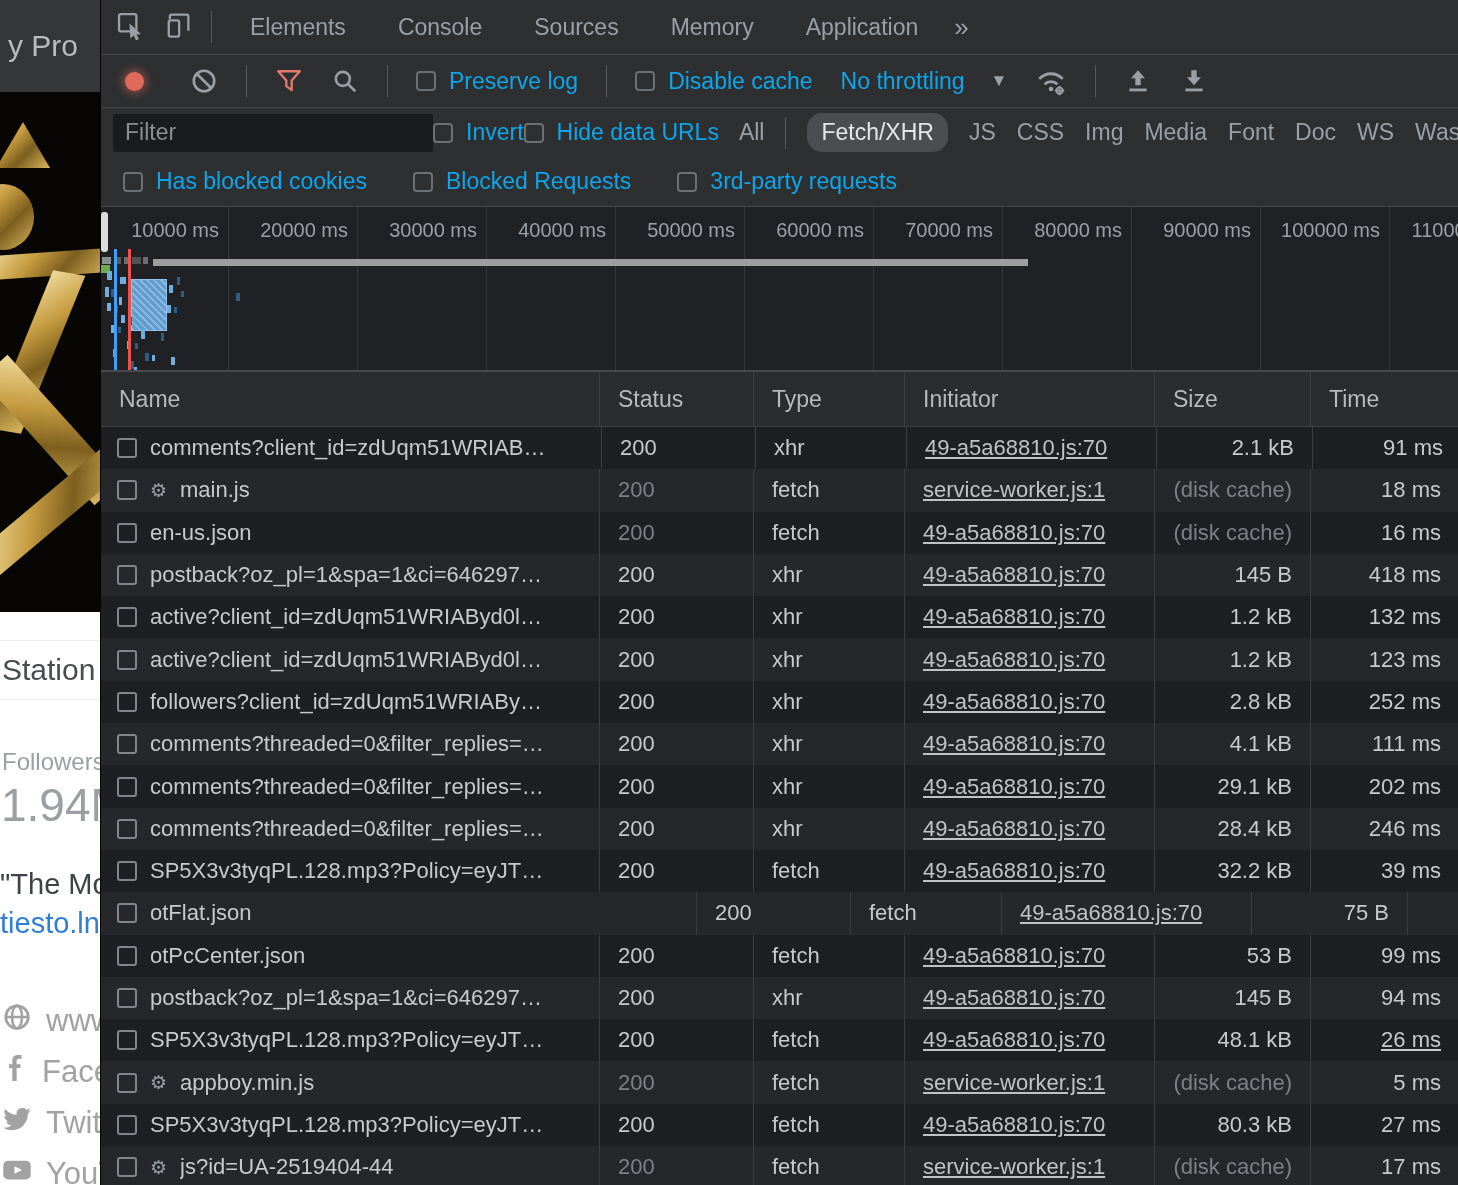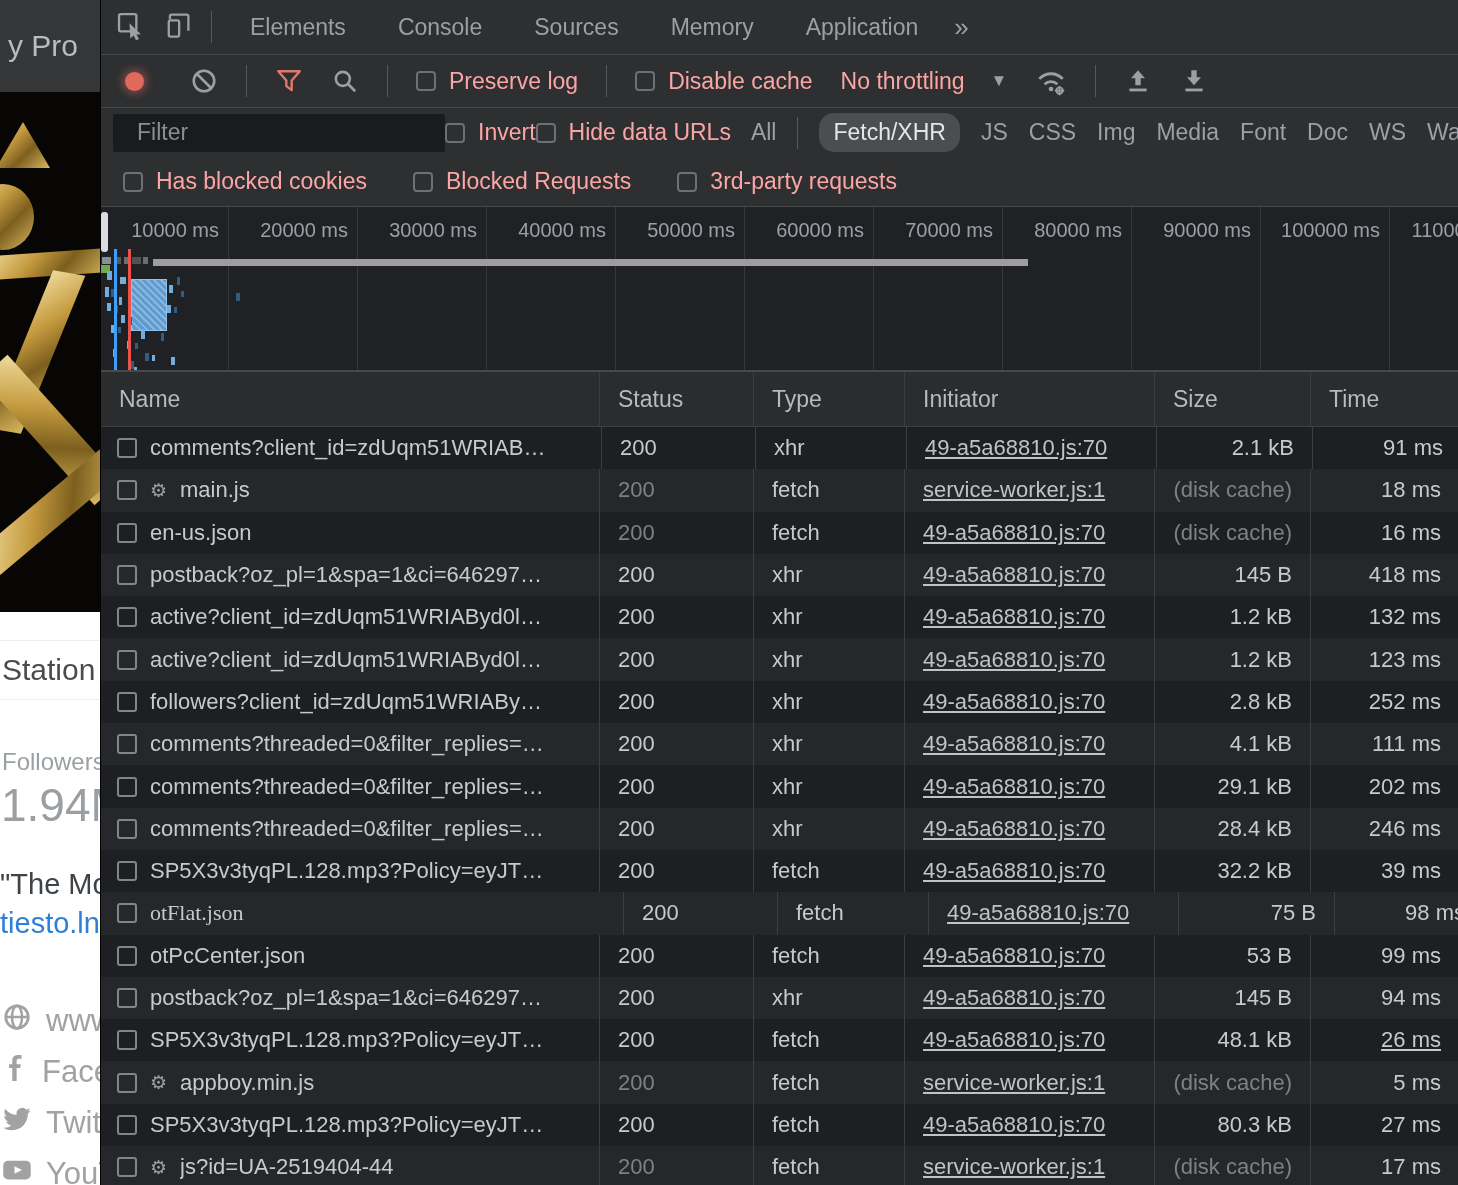--- a/index.html
+++ b/index.html
@@ -33,25 +33,25 @@
   .tabbar-icons{display:flex;align-items:center;padding:0 12px 0 14px;gap:18px;}
   .vsep{width:1px;height:32px;background:#56585a;align-self:center;flex:none;}
   .tab{display:flex;align-items:center;padding:0 26px;font-size:23px;color:#9aa0a6;white-space:nowrap;}
   .tab.active{background:#000;color:#fff;}
   .more-tabs{display:flex;align-items:center;font-size:26px;color:#9aa0a6;padding:0 10px;}
   .toolbar{height:52px;background:#2d2f31;display:flex;align-items:center;border-bottom:1px solid #47494b;padding-left:24px;}
   .record-dot{width:19px;height:19px;border-radius:50%;background:#e0695c;box-shadow:0 0 9px 3px rgba(224,105,92,.45);flex:none;}
   .tb-gap{width:28px;flex:none;}
   .tb-gap-s{width:18px;flex:none;}
   .cb{width:20px;height:20px;border:2px solid #6b7075;border-radius:4px;background:#2d2f31;flex:none;box-sizing:border-box;}
-  .tb-label{font-size:23px;color:#fca5a5;margin-left:13px;white-space:nowrap;}
+  .tb-label{font-size:23px;color:#0ea5e9;margin-left:13px;white-space:nowrap;}
   .caret{font-size:17px;color:#9aa0a6;margin-left:26px;}
   .filter-row{height:49px;background:#2d2f31;display:flex;align-items:center;white-space:nowrap;overflow:hidden;}
   .filter-row.second{border-bottom:1px solid #47494b;padding-left:22px;}
-  .filter-input{width:306px;height:36px;margin-left:12px;background:#1a1b1d;border:none;border-radius:2px;color:#8a8e92;font-size:23px;padding-left:24px;font-family:inherit;outline:none;flex:none;}
+  .filter-input{width:306px;height:36px;margin-left:12px;background:#1a1b1d;border:none;border-radius:2px;color:#8a8e92;font-size:23px;padding-left:12px;font-family:inherit;outline:none;flex:none;}
   .filter-input::placeholder{color:#8a8e92;}
   .chips{display:flex;align-items:center;gap:21px;margin-left:20px;}
   .chip{font-size:23px;color:#9aa0a6;}
   .chip.sel{background:#4b4d50;color:#e4e6e8;border-radius:15px;padding:6px 14px;}
   .adv-group{display:flex;align-items:center;margin-right:46px;}
   
   .overview{position:relative;height:163px;background:#202124;border-bottom:2px solid #47494b;overflow:hidden;}
   .gridline{position:absolute;top:0;bottom:0;width:1px;background:#35373a;}
   .ruler-label{position:absolute;top:12px;font-size:20px;color:#9aa0a6;white-space:nowrap;}
   .handle{position:absolute;left:0;top:5px;width:7px;height:40px;background:#dadce0;border-radius:3px;}
@@ -473,21 +473,21 @@
         </div>
         <div class="cell c-status" style="width: 154px;">200</div>
         <div class="cell c-type" style="width: 151px;">fetch</div>
         <div class="cell c-init" style="width: 250px;">
           <span class="init-link">49-a5a68810.js:70</span>
         </div>
         <div class="cell c-size" style="width: 156px;">32.2 kB</div>
         <div class="cell c-time" style="width: 148px;">39 ms</div>
       </div>
       <div class="row even">
-        <div class="cell c-name" style="width: 523px; font-family: Liberation Serif, serif;">
+        <div class="cell c-name" style="width: 596px;">
           <span class="row-cb"></span>
           <span class="nm">otFlat.json</span>
         </div>
         <div class="cell c-status" style="width: 154px;">200</div>
         <div class="cell c-type" style="width: 151px;">fetch</div>
         <div class="cell c-init" style="width: 250px;">
           <span class="init-link">49-a5a68810.js:70</span>
         </div>
         <div class="cell c-size" style="width: 156px;">75 B</div>
         <div class="cell c-time" style="width: 148px;">98 ms</div>

